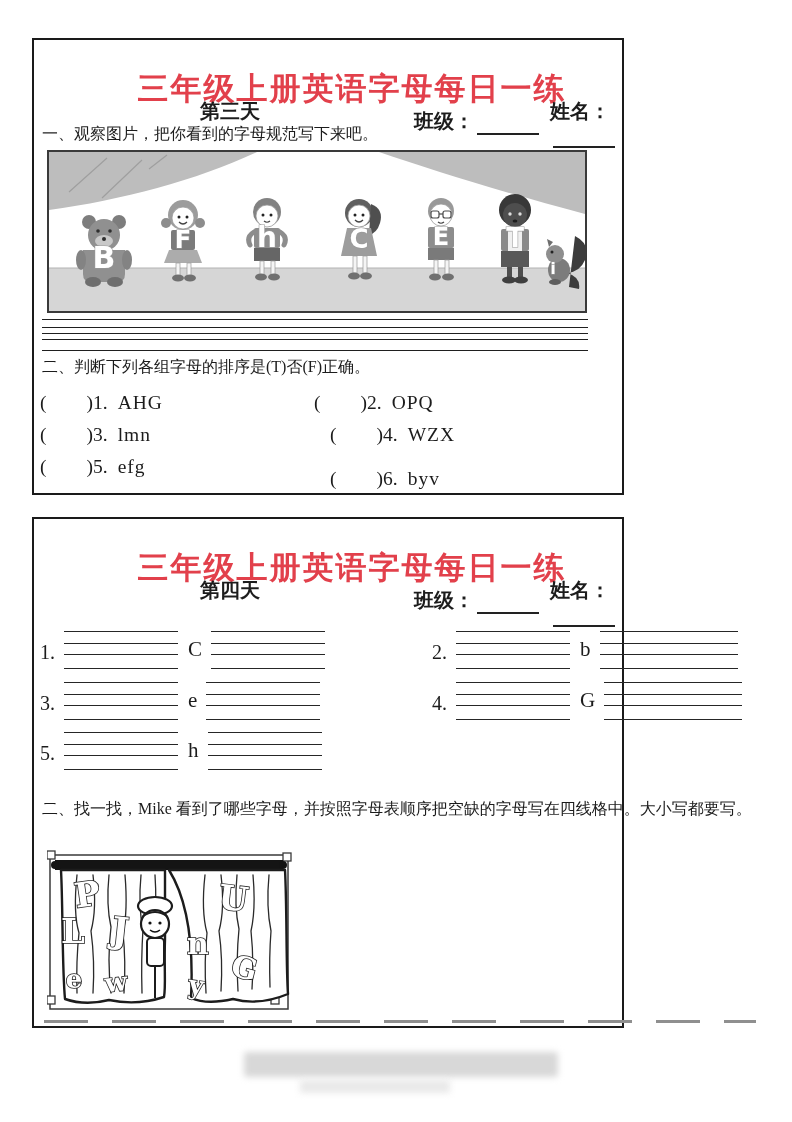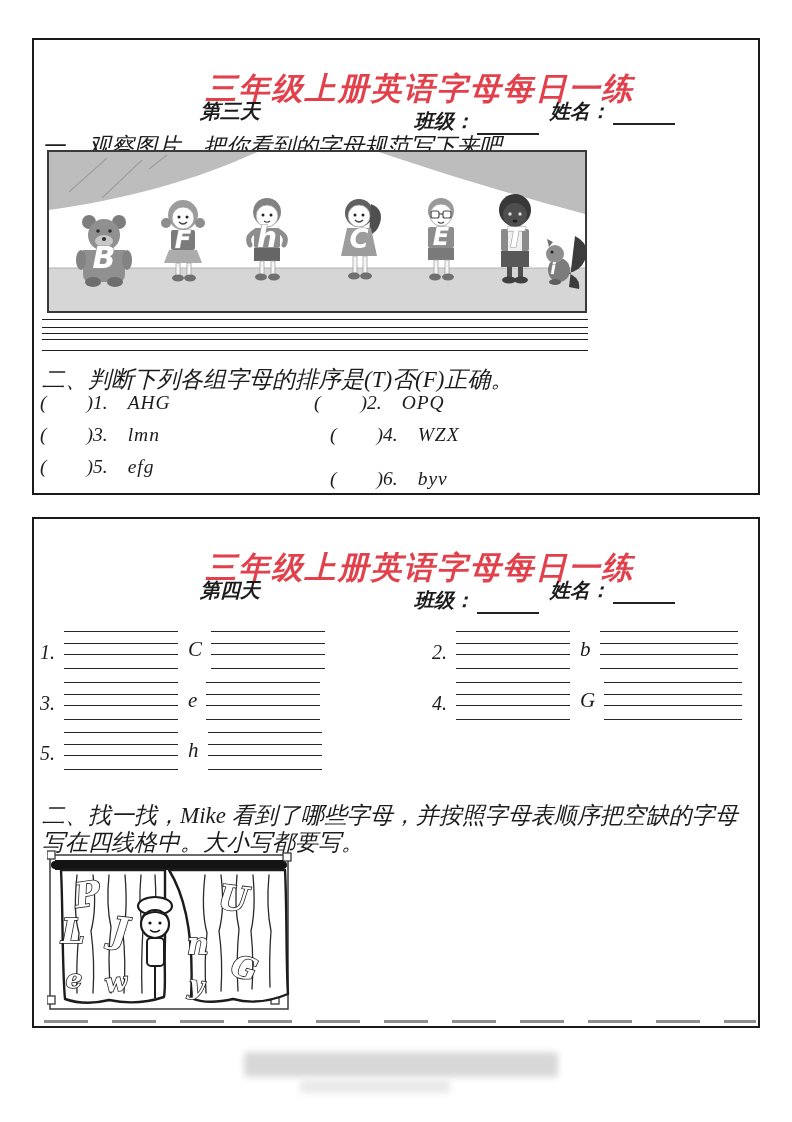--- a/index.html
+++ b/index.html
@@ -1,34 +1,34 @@
 <!DOCTYPE html>
 <html><head>
 <meta charset="utf-8">
 <style>
   html,body{margin:0;padding:0;}
   .canvas{position:relative;width:792px;height:1122px;background:#ffffff;overflow:hidden;
           font-family:"Liberation Serif","DejaVu Serif",serif;color:#1c1c1c;}
-  .card{position:absolute;left:32px;width:728px;background:#fff;border:2px solid #1a1a1a;box-sizing:border-box;font-style:italic;}
+  .card{position:absolute;left:32px;width:592px;background:#fff;border:2px solid #1a1a1a;box-sizing:border-box;}
   #card1{top:38px;height:457px;}
   #card2{top:517px;height:511px;}
   .title{position:absolute;top:7px;left:0;width:100%;text-align:center;font-size:31px;font-weight:bold;
          letter-spacing:2px;color:#e2404b;padding-left:48px;box-sizing:border-box;white-space:nowrap;}
   .day{position:absolute;top:58px;left:166px;font-size:20px;font-weight:bold;}
   .cls{position:absolute;top:68px;left:380px;font-size:20px;font-weight:bold;}
   .nm{position:absolute;top:58px;left:516px;font-size:20px;font-weight:bold;}
   .blank{display:inline-block;width:62px;height:17px;border-bottom:2px solid #222;margin-left:3px;vertical-align:bottom;}
-  .qhead{position:absolute;left:8px;font-size:23px;}
+  .qhead{position:absolute;left:8px;font-size:16px;}
   .stage{position:absolute;left:13px;top:110px;}
   .wlines{position:absolute;left:8px;top:279px;width:546px;}
   .wline{height:0;border-top:1.6px solid #1f1f1f;}
   .wline.m1{margin-top:7px;}.wline.m2{margin-top:5px;}.wline.m3{margin-top:5px;}.wline.m4{margin-top:10px;}
   .tf-item{position:absolute;font-size:19.5px;white-space:nowrap;}
   .paren-gap{display:inline-block;width:40px;}
-  .tf-letters{margin-left:20px;letter-spacing:1px;}
+  .tf-letters{margin-left:10px;letter-spacing:1px;}
   .nb-item{position:absolute;display:flex;align-items:flex-end;font-size:20px;}
   .nb-num{margin:0 9px 5px 0;}
   .fourline{width:114px;height:38px;background-repeat:no-repeat;
     background-image:linear-gradient(#262626,#262626),linear-gradient(#262626,#262626),
                      linear-gradient(#262626,#262626),linear-gradient(#262626,#262626);
     background-size:100% 1.4px;background-position:0 0,0 12px,0 23px,0 36.5px;}
   .nb-item.rightcol .fourline.second{width:138px;}
   .nb-letter{margin:0 9px 7px 10px;font-size:21px;}
   .q2wrap{width:716px;line-height:27px;}
   .curtain{position:absolute;left:13px;top:330px;}

